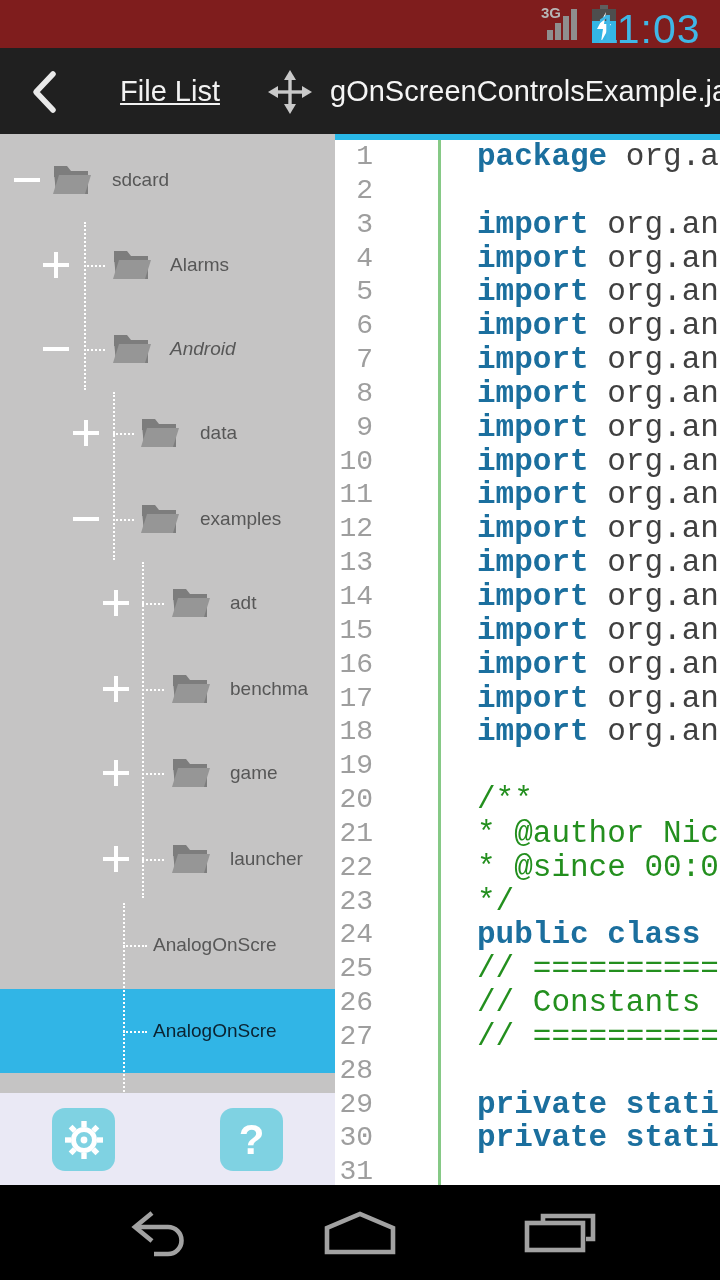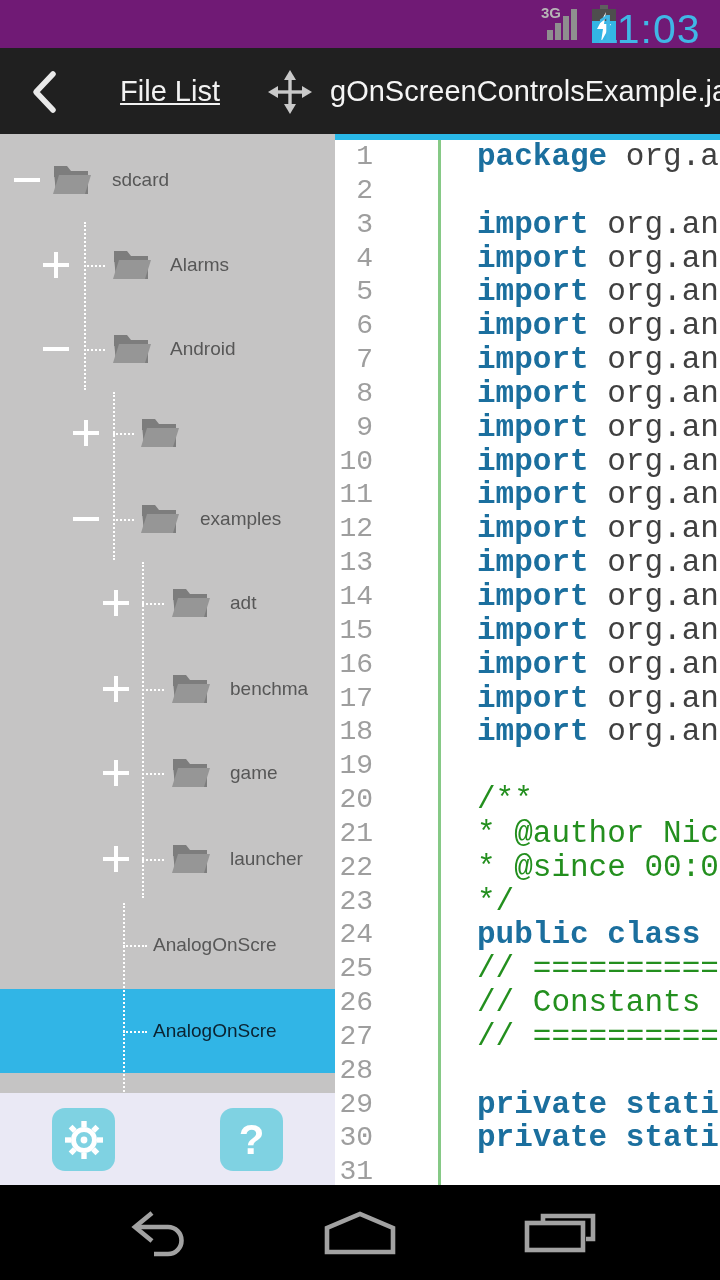--- a/index.html
+++ b/index.html
@@ -1,20 +1,20 @@
 <!DOCTYPE html>
 <html><head>
 <meta charset="utf-8">
 <style>
   html,body{margin:0;padding:0;background:#000;}
   .screen{position:relative;width:720px;height:1280px;overflow:hidden;background:#000;
           font-family:"Liberation Sans",sans-serif;}
 
   
-  .status-bar{position:absolute;left:0;top:0;width:720px;height:48px;background:#701a75;}
+  .status-bar{position:absolute;left:0;top:0;width:720px;height:48px;background:#7f1d1d;}
   .sig{position:absolute;left:541px;top:4px;width:44px;height:40px;}
   .sig-label{position:absolute;left:0;top:0;font-size:15px;font-weight:bold;color:#b6b6b6;}
   .sig-bar{position:absolute;bottom:4px;background:#8f8f8f;width:6px;}
   .battery{position:absolute;left:592px;top:5px;width:24px;height:38px;}
   .battery-nub{position:absolute;left:8px;top:0;width:8px;height:4px;background:#5f5f5f;}
   .battery-body{position:absolute;left:0;top:4px;width:24px;height:34px;background:#4e4e4e;}
   .battery-level{position:absolute;left:0;bottom:0;width:24px;height:22px;background:#33b5e5;}
   .battery svg{position:absolute;left:3px;top:7px;}
   .clock{position:absolute;left:596px;top:6px;width:92px;font-size:41px;color:#40b7e6;letter-spacing:1px;}
 
@@ -133,41 +133,42 @@
           <span class="h"></span>
           <span class="v"></span>
         </span>
         <span class="folder-icon" style="left: 112px;"><svg width="40" height="34" viewBox="0 0 40 34">
             <path d="M2,3 h13 l4,5 h17 v6 H2 z" fill="#7d7d7d"></path>
             <path d="M2,9 H36 V31 H4 z" fill="#7d7d7d"></path>
             <path d="M7,12 L39,12 L33,31 L1,31 Z" fill="#969696"></path>
           </svg></span>
         <span class="tree-label" style="left: 170px;">Alarms</span>
       </div>
-      <div class="tree-row" style="top: 173px;">
+      <div class="tree-row" style="top: 173px; font-style: italic;">
         <span class="expander" style="left: 43px;">
           <span class="h"></span>
         </span>
         <span class="folder-icon" style="left: 112px;"><svg width="40" height="34" viewBox="0 0 40 34">
             <path d="M2,3 h13 l4,5 h17 v6 H2 z" fill="#7d7d7d"></path>
             <path d="M2,9 H36 V31 H4 z" fill="#7d7d7d"></path>
             <path d="M7,12 L39,12 L33,31 L1,31 Z" fill="#969696"></path>
           </svg></span>
         <span class="tree-label" style="left: 170px;">Android</span>
       </div>
       <div class="tree-row" style="top: 257px;">
         <span class="expander" style="left: 73px;">
           <span class="h"></span>
           <span class="v"></span>
         </span>
         <span class="folder-icon" style="left: 140px;"><svg width="40" height="34" viewBox="0 0 40 34">
             <path d="M2,3 h13 l4,5 h17 v6 H2 z" fill="#7d7d7d"></path>
             <path d="M2,9 H36 V31 H4 z" fill="#7d7d7d"></path>
             <path d="M7,12 L39,12 L33,31 L1,31 Z" fill="#969696"></path>
           </svg></span>
+        <span class="tree-label" style="left: 200px;">data</span>
       </div>
       <div class="tree-row" style="top: 343px;">
         <span class="expander" style="left: 73px;">
           <span class="h"></span>
         </span>
         <span class="folder-icon" style="left: 140px;"><svg width="40" height="34" viewBox="0 0 40 34">
             <path d="M2,3 h13 l4,5 h17 v6 H2 z" fill="#7d7d7d"></path>
             <path d="M2,9 H36 V31 H4 z" fill="#7d7d7d"></path>
             <path d="M7,12 L39,12 L33,31 L1,31 Z" fill="#969696"></path>
           </svg></span>

